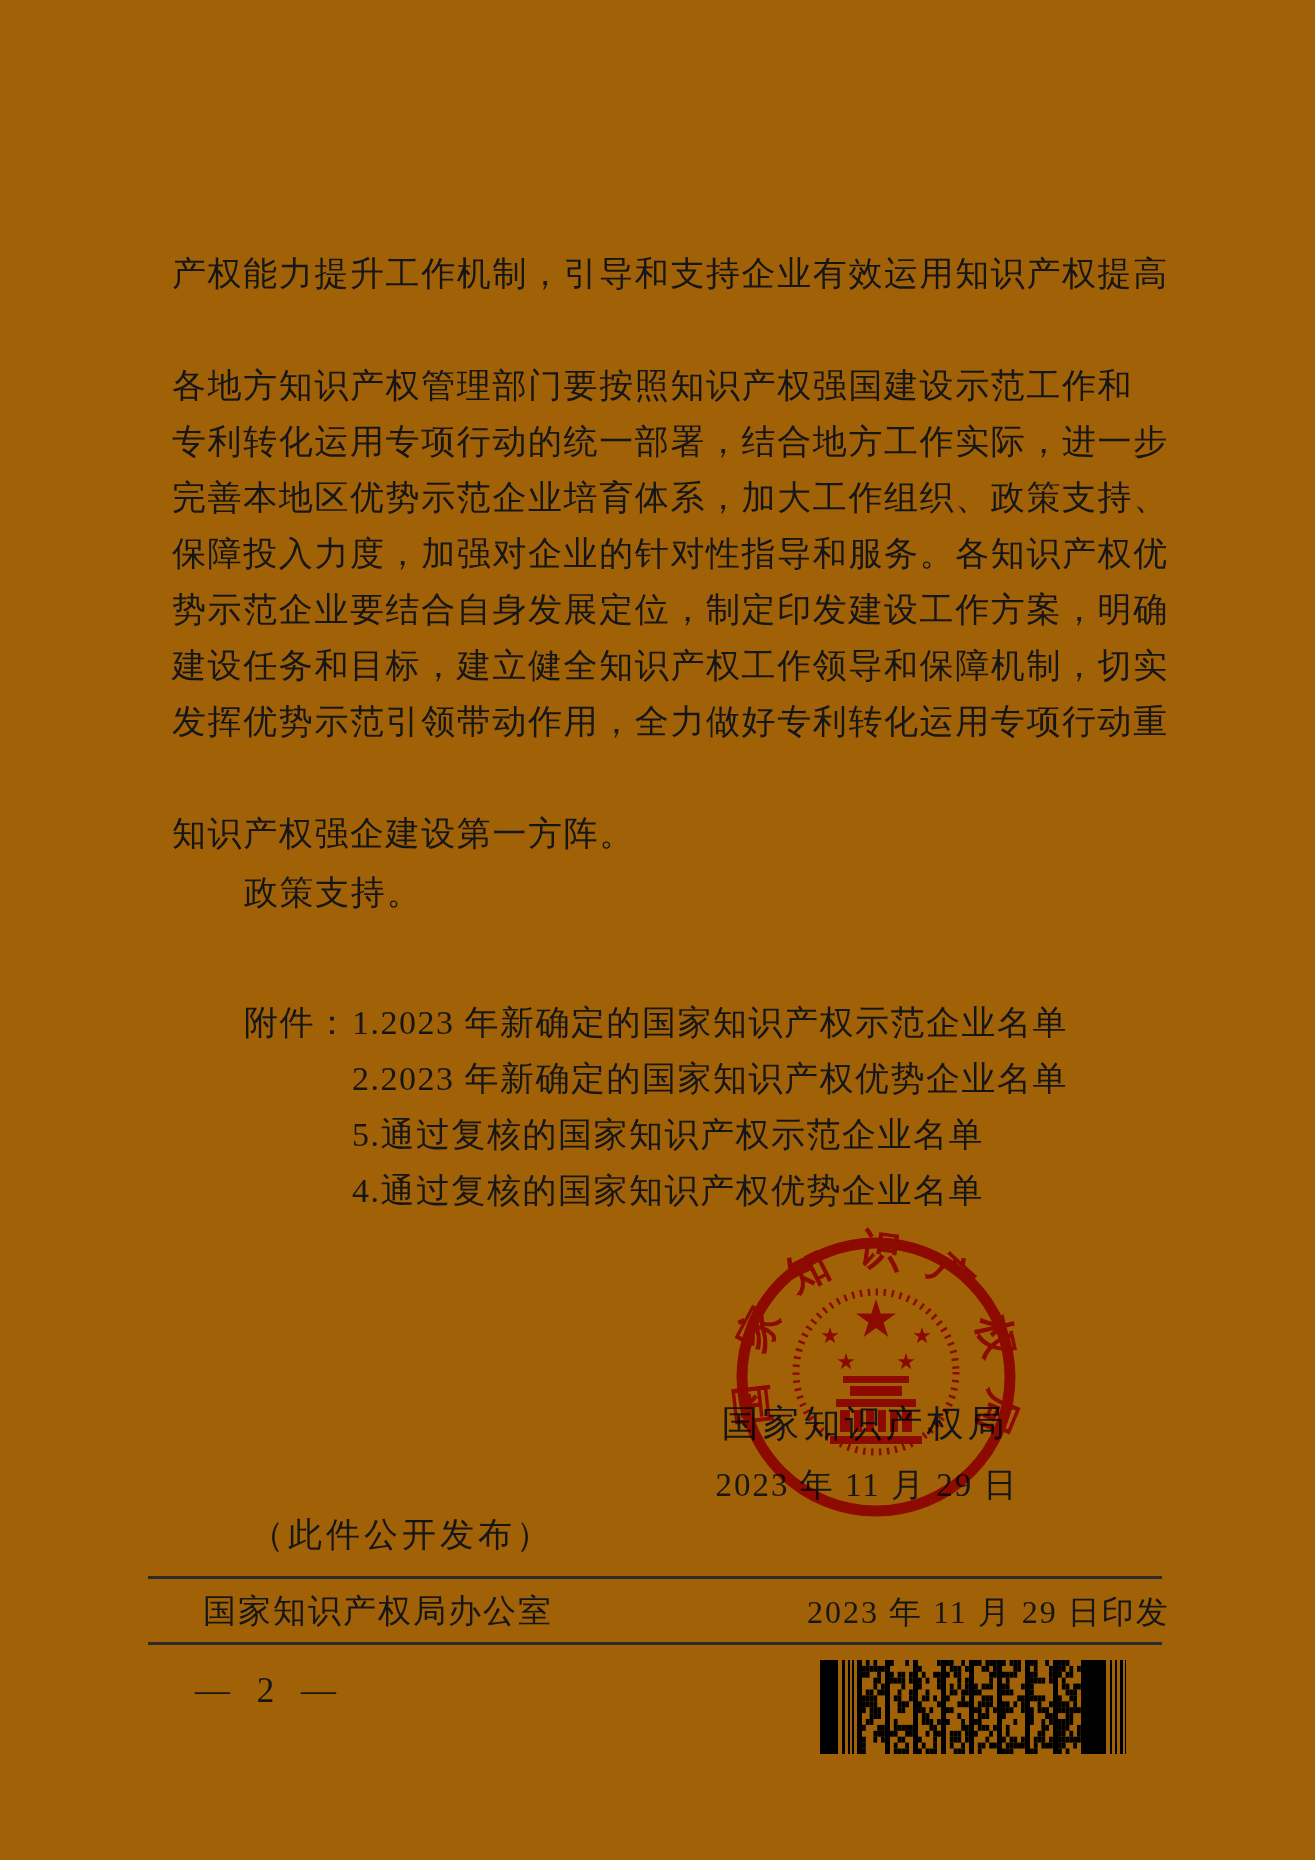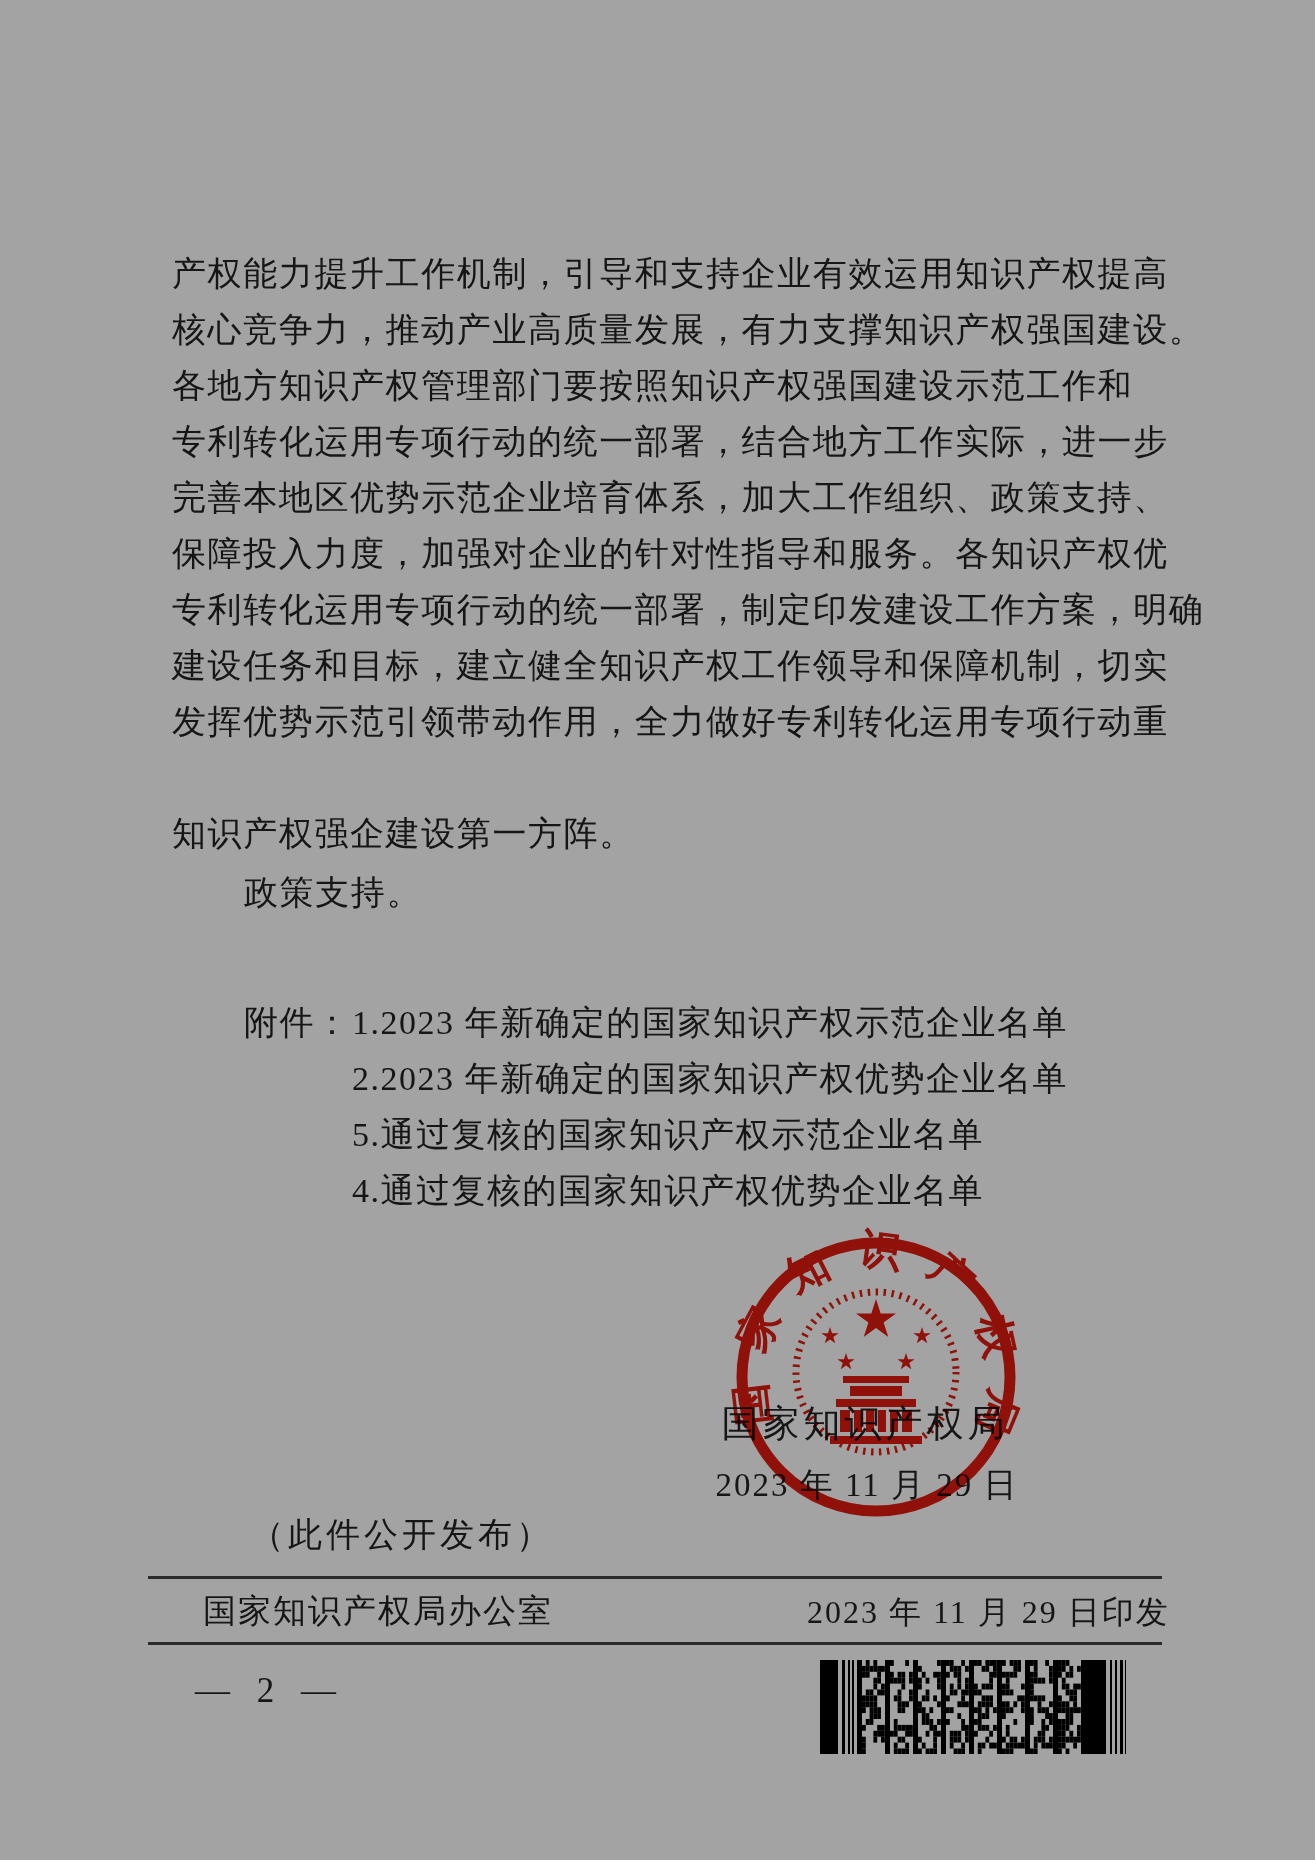--- a/index.html
+++ b/index.html
@@ -1,19 +1,19 @@
 <!DOCTYPE html>
 <html><head>
 <meta charset="utf-8">
 <style>
   html,body{margin:0;padding:0;background:#ffffff;}
   .page{
     position:relative;
     width:1315px;height:1860px;
-    background:#a3a3a3;
+    background:#a16207;
     font-family:"Liberation Serif","DejaVu Serif",serif;
     color:#161616;
     overflow:hidden;
   }
   .bodyline{
     position:absolute;left:172px;width:1000px;
     font-size:34px;line-height:40px;letter-spacing:1.6px;
     white-space:nowrap;
   }
   .closing{position:absolute;left:244px;font-size:34px;letter-spacing:1.6px;white-space:nowrap;}
@@ -36,26 +36,25 @@
   .page-number{position:absolute;left:195px;top:1671px;font-size:35px;letter-spacing:9px;white-space:nowrap;}
   .seal{position:absolute;left:716px;top:1217px;width:320px;height:320px;mix-blend-mode:multiply;}
   .barcode{position:absolute;left:820px;top:1660px;width:308px;height:94px;}
 </style>
 </head>
 <body>
 
 <div class="page">
 
   <div class="bodyline" style="top:254px">产权能力提升工作机制，引导和支持企业有效运用知识产权提高</div>
-  <div class="bodyline" style="top:310px">核心竞争力，推动产业高质量发展，有力支撑知识产权强国建设。</div>
   <div class="bodyline" style="top:366px">各地方知识产权管理部门要按照知识产权强国建设示范工作和</div>
   <div class="bodyline" style="top:422px">专利转化运用专项行动的统一部署，结合地方工作实际，进一步</div>
   <div class="bodyline" style="top:478px">完善本地区优势示范企业培育体系，加大工作组织、政策支持、</div>
   <div class="bodyline" style="top:534px">保障投入力度，加强对企业的针对性指导和服务。各知识产权优</div>
-  <div class="bodyline" style="top:590px">专利转化运用专项行动的统一部署，制定印发建设工作方案，明确</div>
+  <div class="bodyline" style="top:590px">势示范企业要结合自身发展定位，制定印发建设工作方案，明确</div>
   <div class="bodyline" style="top:646px">建设任务和目标，建立健全知识产权工作领导和保障机制，切实</div>
   <div class="bodyline" style="top:702px">发挥优势示范引领带动作用，全力做好专利转化运用专项行动重</div>
   <div class="bodyline" style="top:814px">知识产权强企建设第一方阵。</div>
 
   <div class="closing" style="top:870px">政策支持。</div>
 
   <div class="attach-label" style="top:1000px">附件：</div>
   <div class="attach-item" style="top:1000px">1.2023 年新确定的国家知识产权示范企业名单</div>
   <div class="attach-item" style="top:1056px">2.2023 年新确定的国家知识产权优势企业名单</div>
   <div class="attach-item" style="top:1112px">5.通过复核的国家知识产权示范企业名单</div>

